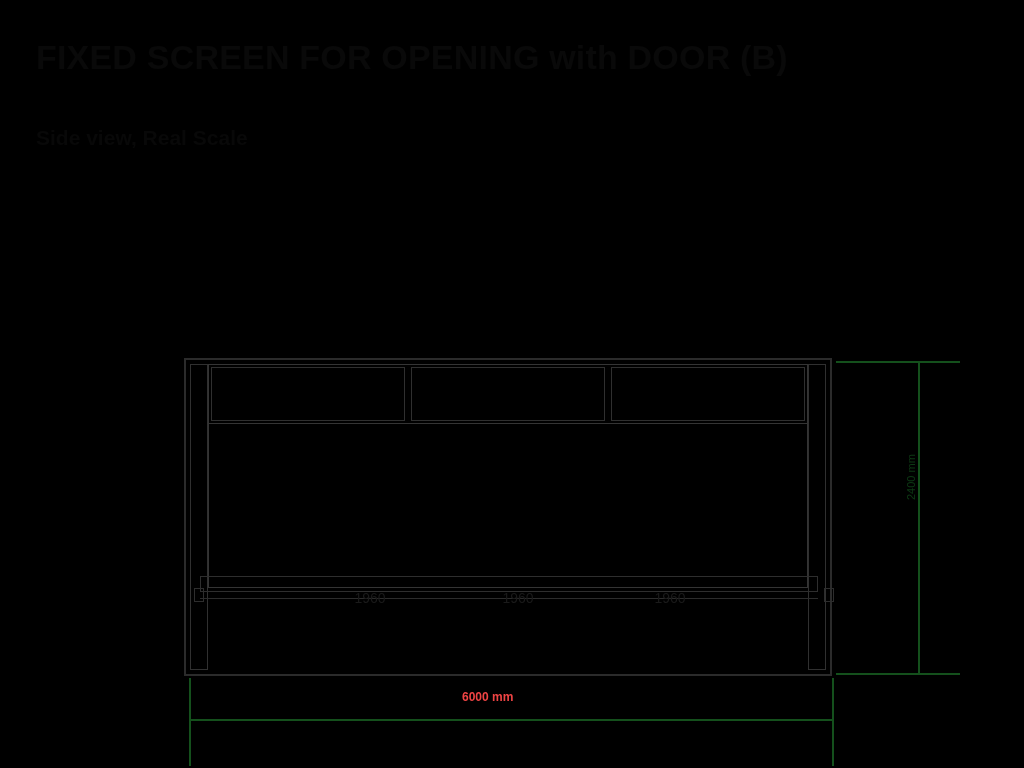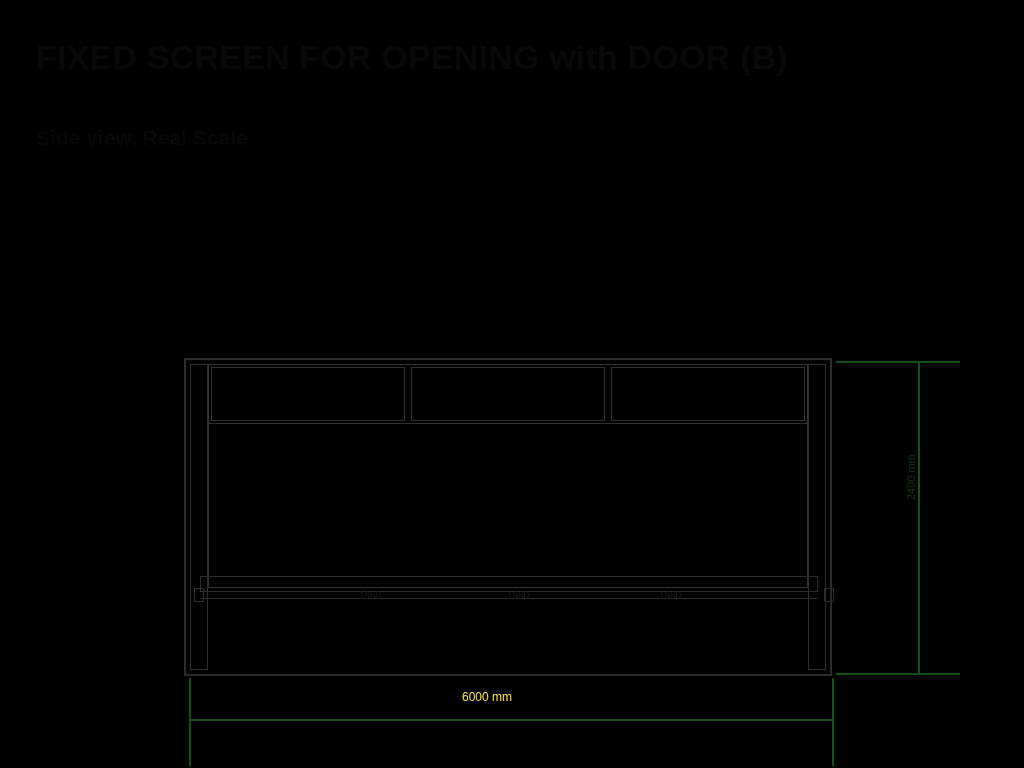--- a/index.html
+++ b/index.html
@@ -133,21 +133,21 @@
     border: 1px solid #2d2d2d;
     box-sizing: border-box;
   }
   .pivot-left { left: 194px; }
   .pivot-right { left: 824px; }
 
   
   .inner-dim {
     position: absolute;
     top: 590px;
-    font-size: 10px;
+    font-size: 14px;
     color: #1a1a1a;
     text-align: center;
     white-space: nowrap;
   }
   .idim1 { left: 330px; width: 80px; }
   .idim2 { left: 478px; width: 80px; }
   .idim3 { left: 630px; width: 80px; }
 
   
   .dim-v-line {
@@ -207,22 +207,23 @@
     top: 678px;
     width: 2px;
     height: 88px;
     background: #14501c;
   }
   .dim-h-label {
     position: absolute;
     left: 462px;
     top: 690px;
     font-size: 12px;
-    color: #fde047;
-    white-space: nowrap;
+    color: #ef4444;
+    white-space: nowrap;
+    font-weight: bold;
   }
 </style>
 </head>
 <body>
 
 <div class="page">
 
   <div class="title">FIXED SCREEN FOR OPENING with DOOR (B)</div>
   <div class="subtitle">Side view, Real Scale</div>
 

